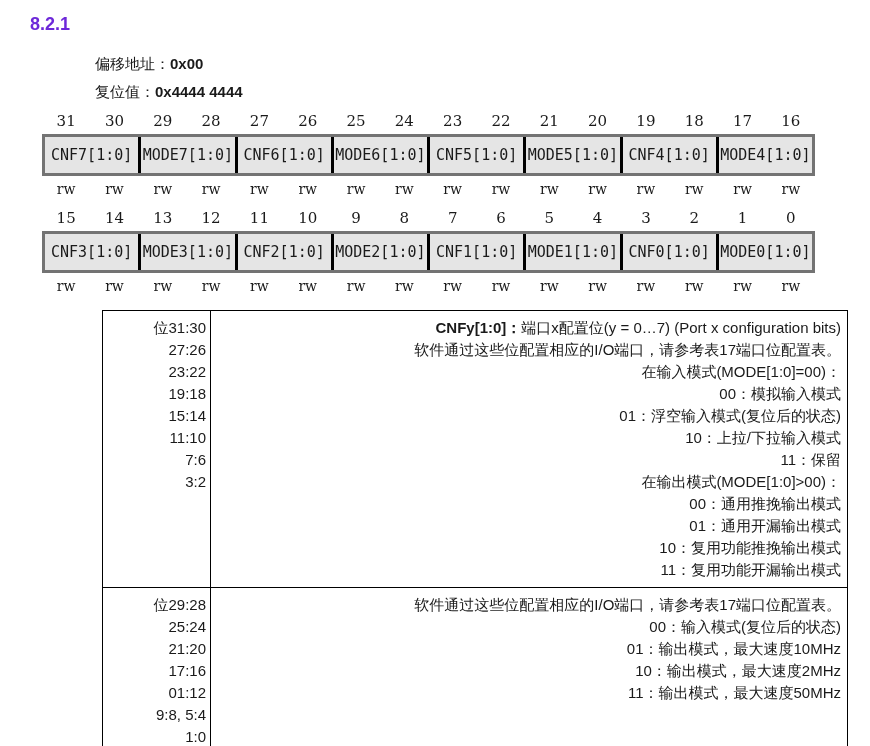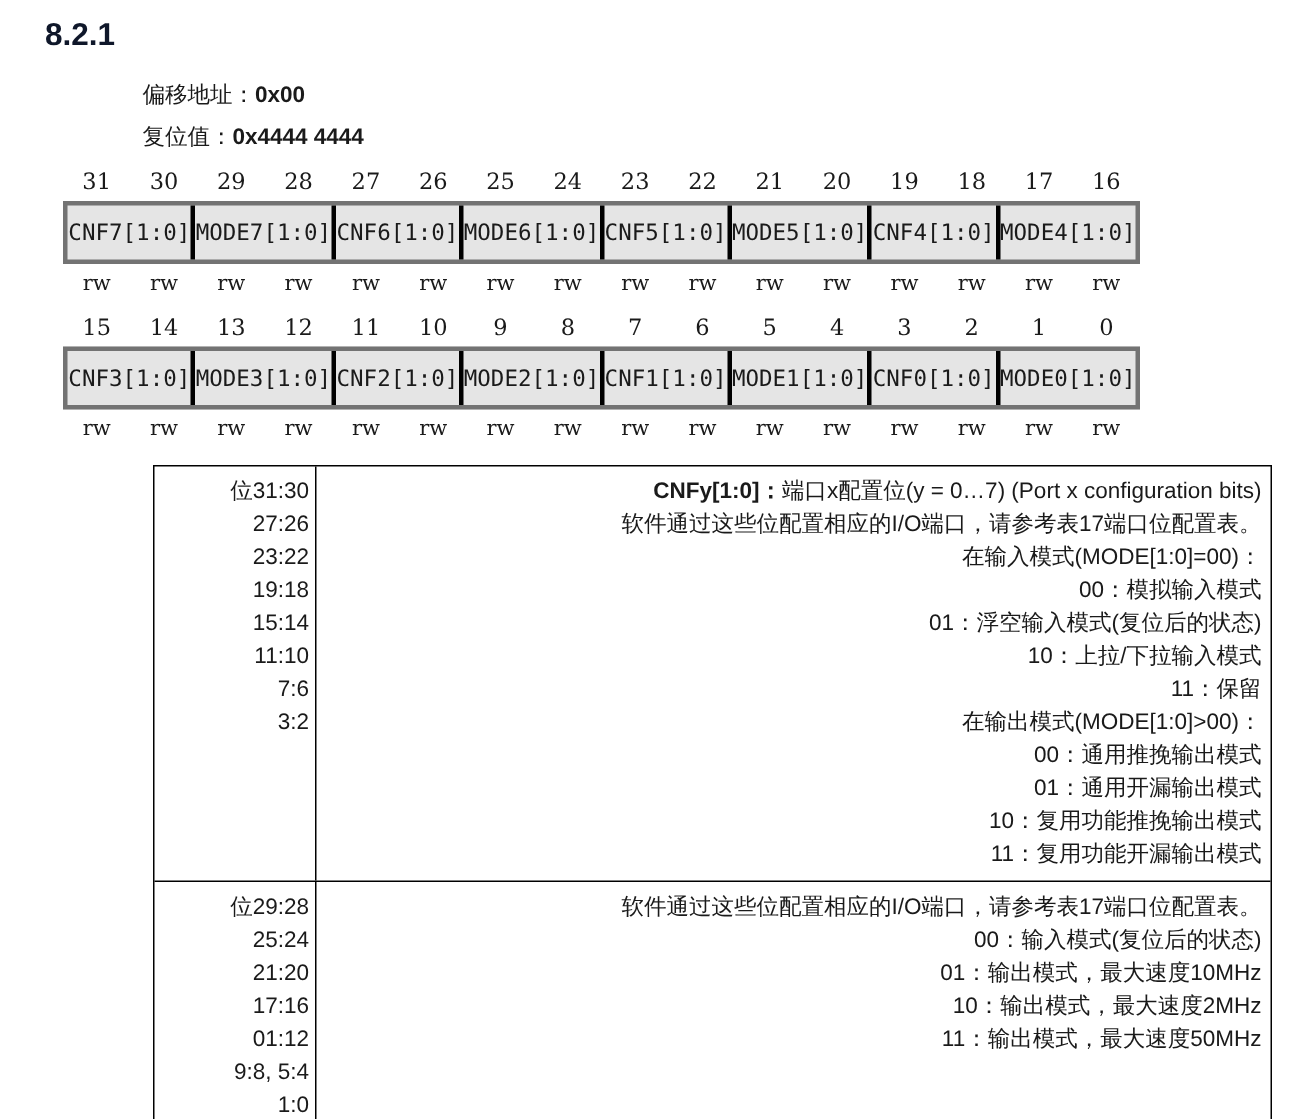--- a/index.html
+++ b/index.html
@@ -6,32 +6,32 @@
   html, body {
     width: 870px; height: 746px;
     background: #ffffff;
     color: #1a1a1a;
     font-family: "Liberation Sans", sans-serif;
     overflow: hidden;
   }
   .heading {
     display: flex;
     margin: 10px 0 0 30px;
-    font-size: 21px;
+    font-size: 18px;
     font-weight: bold;
     line-height: 28px;
-    color: #0f172a;
+    color: #6d28d9;
   }
   .sec-num { width: 90px; }
   .meta-block { margin: 12px 0 0 95px; }
   .meta-line { font-size: 15px; line-height: 28px; }
   .meta-label { font-family: "Liberation Serif", serif; }
   .meta-val { font-weight: bold; }
 
-  .reg-block { margin: 4px 0 0 42px; width: 718px; }
+  .reg-block { margin: 4px 0 0 42px; width: 773px; }
   .bits-row {
     display: grid;
     grid-template-columns: repeat(16, 1fr);
     text-align: center;
     font-family: "DejaVu Serif", serif;
     font-size: 15px;
     padding: 2px 0 4px 0;
   }
   .reg-table {
     display: flex;

